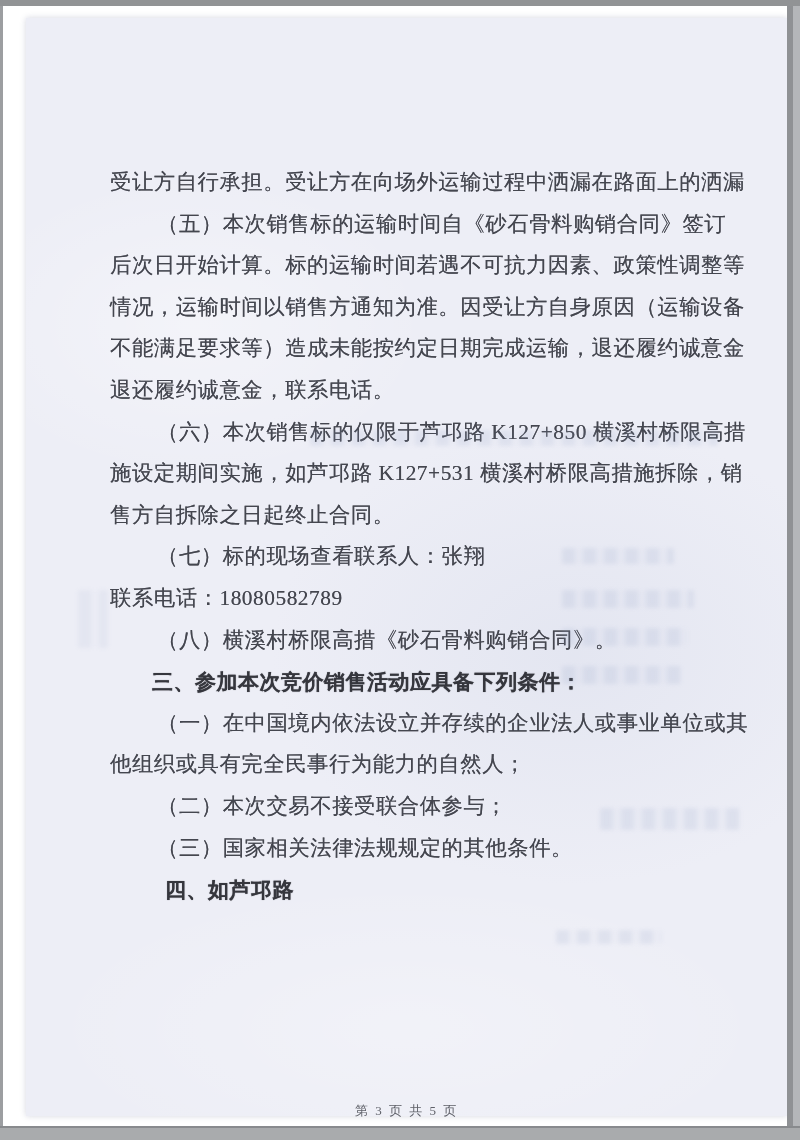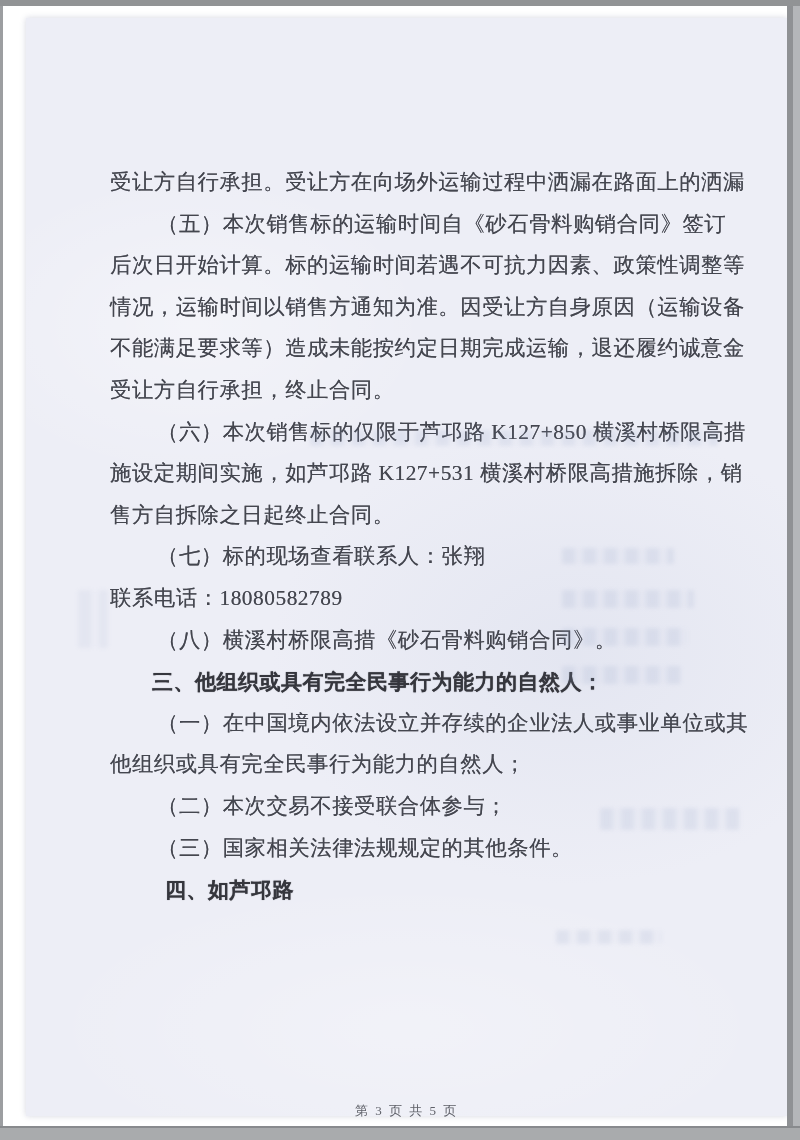--- a/index.html
+++ b/index.html
@@ -77,28 +77,28 @@
 </head>
 <body>
 
 <div class="page">
   <div class="doc-lines">
       <div class="line">受让方自行承担。受让方在向场外运输过程中洒漏在路面上的洒漏</div>
       <div class="line ind-std">（五）本次销售标的运输时间自《砂石骨料购销合同》签订</div>
       <div class="line">后次日开始计算。标的运输时间若遇不可抗力因素、政策性调整等</div>
       <div class="line">情况，运输时间以销售方通知为准。因受让方自身原因（运输设备</div>
       <div class="line">不能满足要求等）造成未能按约定日期完成运输，退还履约诚意金</div>
-      <div class="line">受让方自行承担，终止合同。</div>
+      <div class="line">退还履约诚意金，联系电话。</div>
       <div class="line ind-std">（六）本次销售标的仅限于芦邛路 K127+850 横溪村桥限高措</div>
       <div class="line">施设定期间实施，如芦邛路 K127+531 横溪村桥限高措施拆除，销</div>
       <div class="line">售方自拆除之日起终止合同。</div>
       <div class="line ind-std">（七）标的现场查看联系人：张翔</div>
       <div class="line">联系电话：18080582789</div>
       <div class="line ind-std">（八）横溪村桥限高措《砂石骨料购销合同》。</div>
-      <div class="line ind-h3 b">三、他组织或具有完全民事行为能力的自然人：</div>
+      <div class="line ind-h3 b">三、参加本次竞价销售活动应具备下列条件：</div>
       <div class="line ind-std">（一）在中国境内依法设立并存续的企业法人或事业单位或其</div>
       <div class="line">他组织或具有完全民事行为能力的自然人；</div>
       <div class="line ind-std">（二）本次交易不接受联合体参与；</div>
       <div class="line ind-std">（三）国家相关法律法规规定的其他条件。</div>
       <div class="line ind-h4 b">四、如芦邛路</div>
     </div>
 
   <div class="ghost g1"></div>
   <div class="ghost g2"></div>
   <div class="ghost g3"></div>

